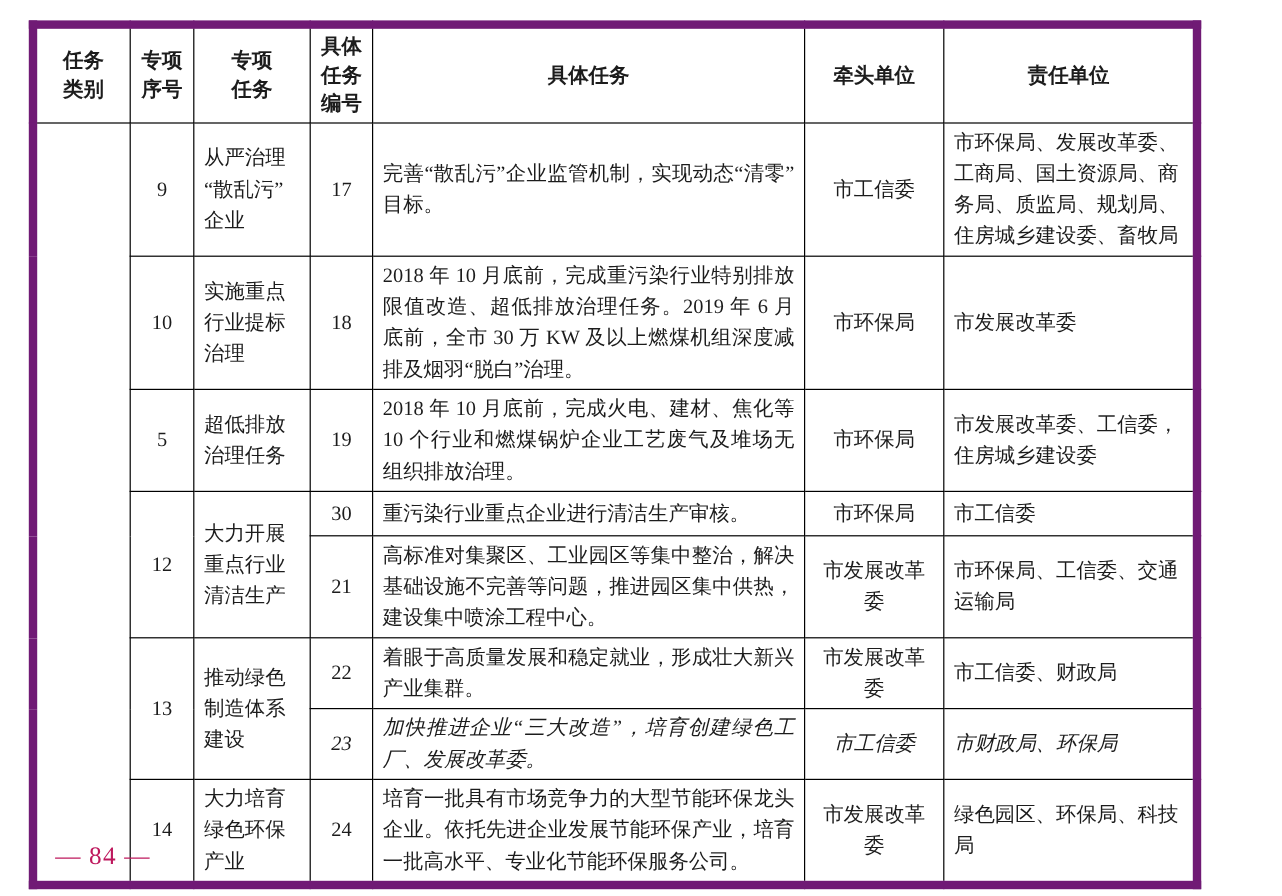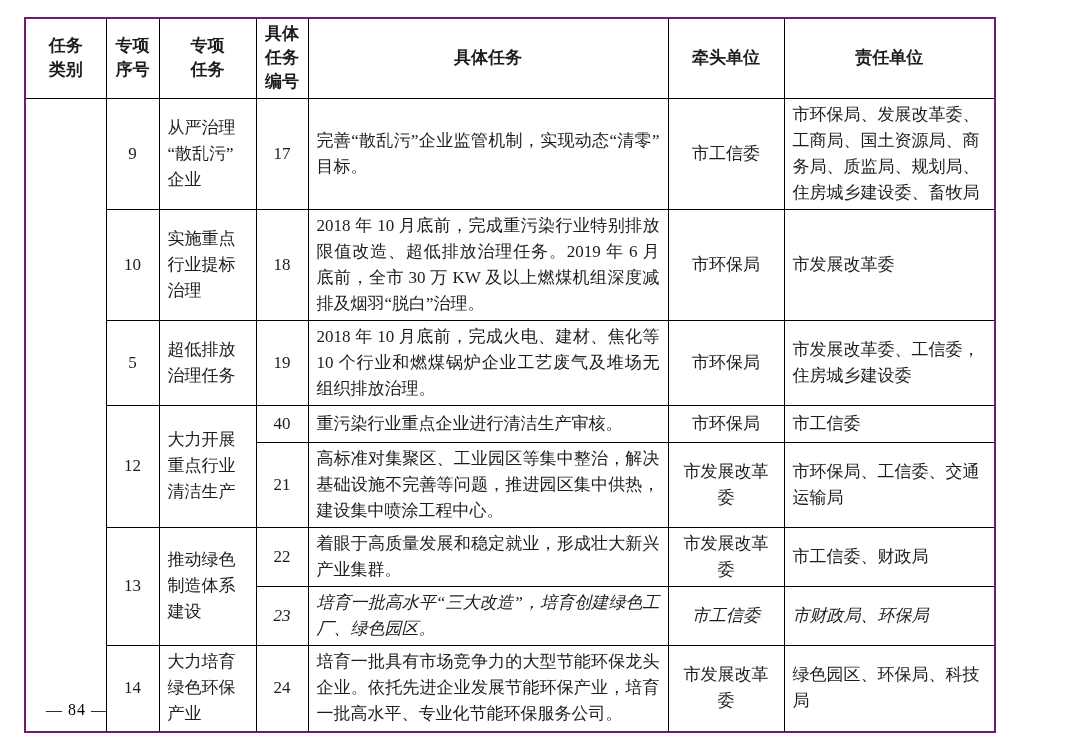--- a/index.html
+++ b/index.html
@@ -14,21 +14,21 @@
     background:#ffffff;
     color:#1c1c1c;
     overflow:hidden;
   }
   table.doc-table{
     position:absolute;
     left:24px;top:17px;
     width:970px;
     border-collapse:collapse;
     table-layout:fixed;
-    border:2px solid #701a75;
+    border:7px solid #701a75;
     font-size:17px;
   }
   .doc-table th,.doc-table td{
     border:1px solid #000;
     vertical-align:middle;
     padding:3px 8px;
     line-height:26px;
     font-weight:normal;
     word-break:break-all;
   }
@@ -47,23 +47,23 @@
   tr.h-r18{height:104px;}
   tr.h-r19{height:83px;}
   tr.h-r20{height:37px;}
   tr.h-r21{height:81px;}
   tr.h-r22{height:48px;}
   tr.h-r23{height:52px;font-style:italic;}
   tr.h-r24{height:87px;}
   .footer-page-num{
     position:absolute;
     left:46px;top:701px;
-    font-size:16px;
+    font-size:21px;
     letter-spacing:1px;
-    color:#000000;
+    color:#be185d;
   }
 </style>
 </head>
 <body>
 
 <div class="page">
 
   <table class="doc-table">
     <colgroup>
       <col style="width:81px">
@@ -114,21 +114,21 @@
         <td class="c-left">超低排放治理任务</td>
         <td class="c-center">19</td>
         <td class="c-left task-cell">2018 年 10 月底前，完成火电、建材、焦化等 10 个行业和燃煤锅炉企业工艺废气及堆场无组织排放治理。</td>
         <td class="c-center">市环保局</td>
         <td class="c-left">市发展改革委、工信委，住房城乡建设委</td>
       </tr>
 
       <tr class="h-r20">
         <td rowspan="2" class="c-center">12</td>
         <td rowspan="2" class="c-left">大力开展重点行业清洁生产</td>
-        <td class="c-center">40</td>
+        <td class="c-center">30</td>
         <td class="c-left task-cell">重污染行业重点企业进行清洁生产审核。</td>
         <td class="c-center">市环保局</td>
         <td class="c-left">市工信委</td>
       </tr>
 
       <tr class="h-r21">
         <td class="c-center">21</td>
         <td class="c-left task-cell">高标准对集聚区、工业园区等集中整治，解决基础设施不完善等问题，推进园区集中供热，建设集中喷涂工程中心。</td>
         <td class="c-center">市发展改革委</td>
         <td class="c-left">市环保局、工信委、交通运输局</td>
@@ -138,21 +138,21 @@
         <td rowspan="2" class="c-center">13</td>
         <td rowspan="2" class="c-left">推动绿色制造体系建设</td>
         <td class="c-center">22</td>
         <td class="c-left task-cell">着眼于高质量发展和稳定就业，形成壮大新兴产业集群。</td>
         <td class="c-center">市发展改革委</td>
         <td class="c-left">市工信委、财政局</td>
       </tr>
 
       <tr class="h-r23">
         <td class="c-center">23</td>
-        <td class="c-left task-cell">培育一批高水平“三大改造”，培育创建绿色工厂、绿色园区。</td>
+        <td class="c-left task-cell">加快推进企业“三大改造”，培育创建绿色工厂、发展改革委。</td>
         <td class="c-center">市工信委</td>
         <td class="c-left">市财政局、环保局</td>
       </tr>
 
       <tr class="h-r24">
         <td class="c-center">14</td>
         <td class="c-left">大力培育绿色环保产业</td>
         <td class="c-center">24</td>
         <td class="c-left task-cell">培育一批具有市场竞争力的大型节能环保龙头企业。依托先进企业发展节能环保产业，培育一批高水平、专业化节能环保服务公司。</td>
         <td class="c-center">市发展改革委</td>

